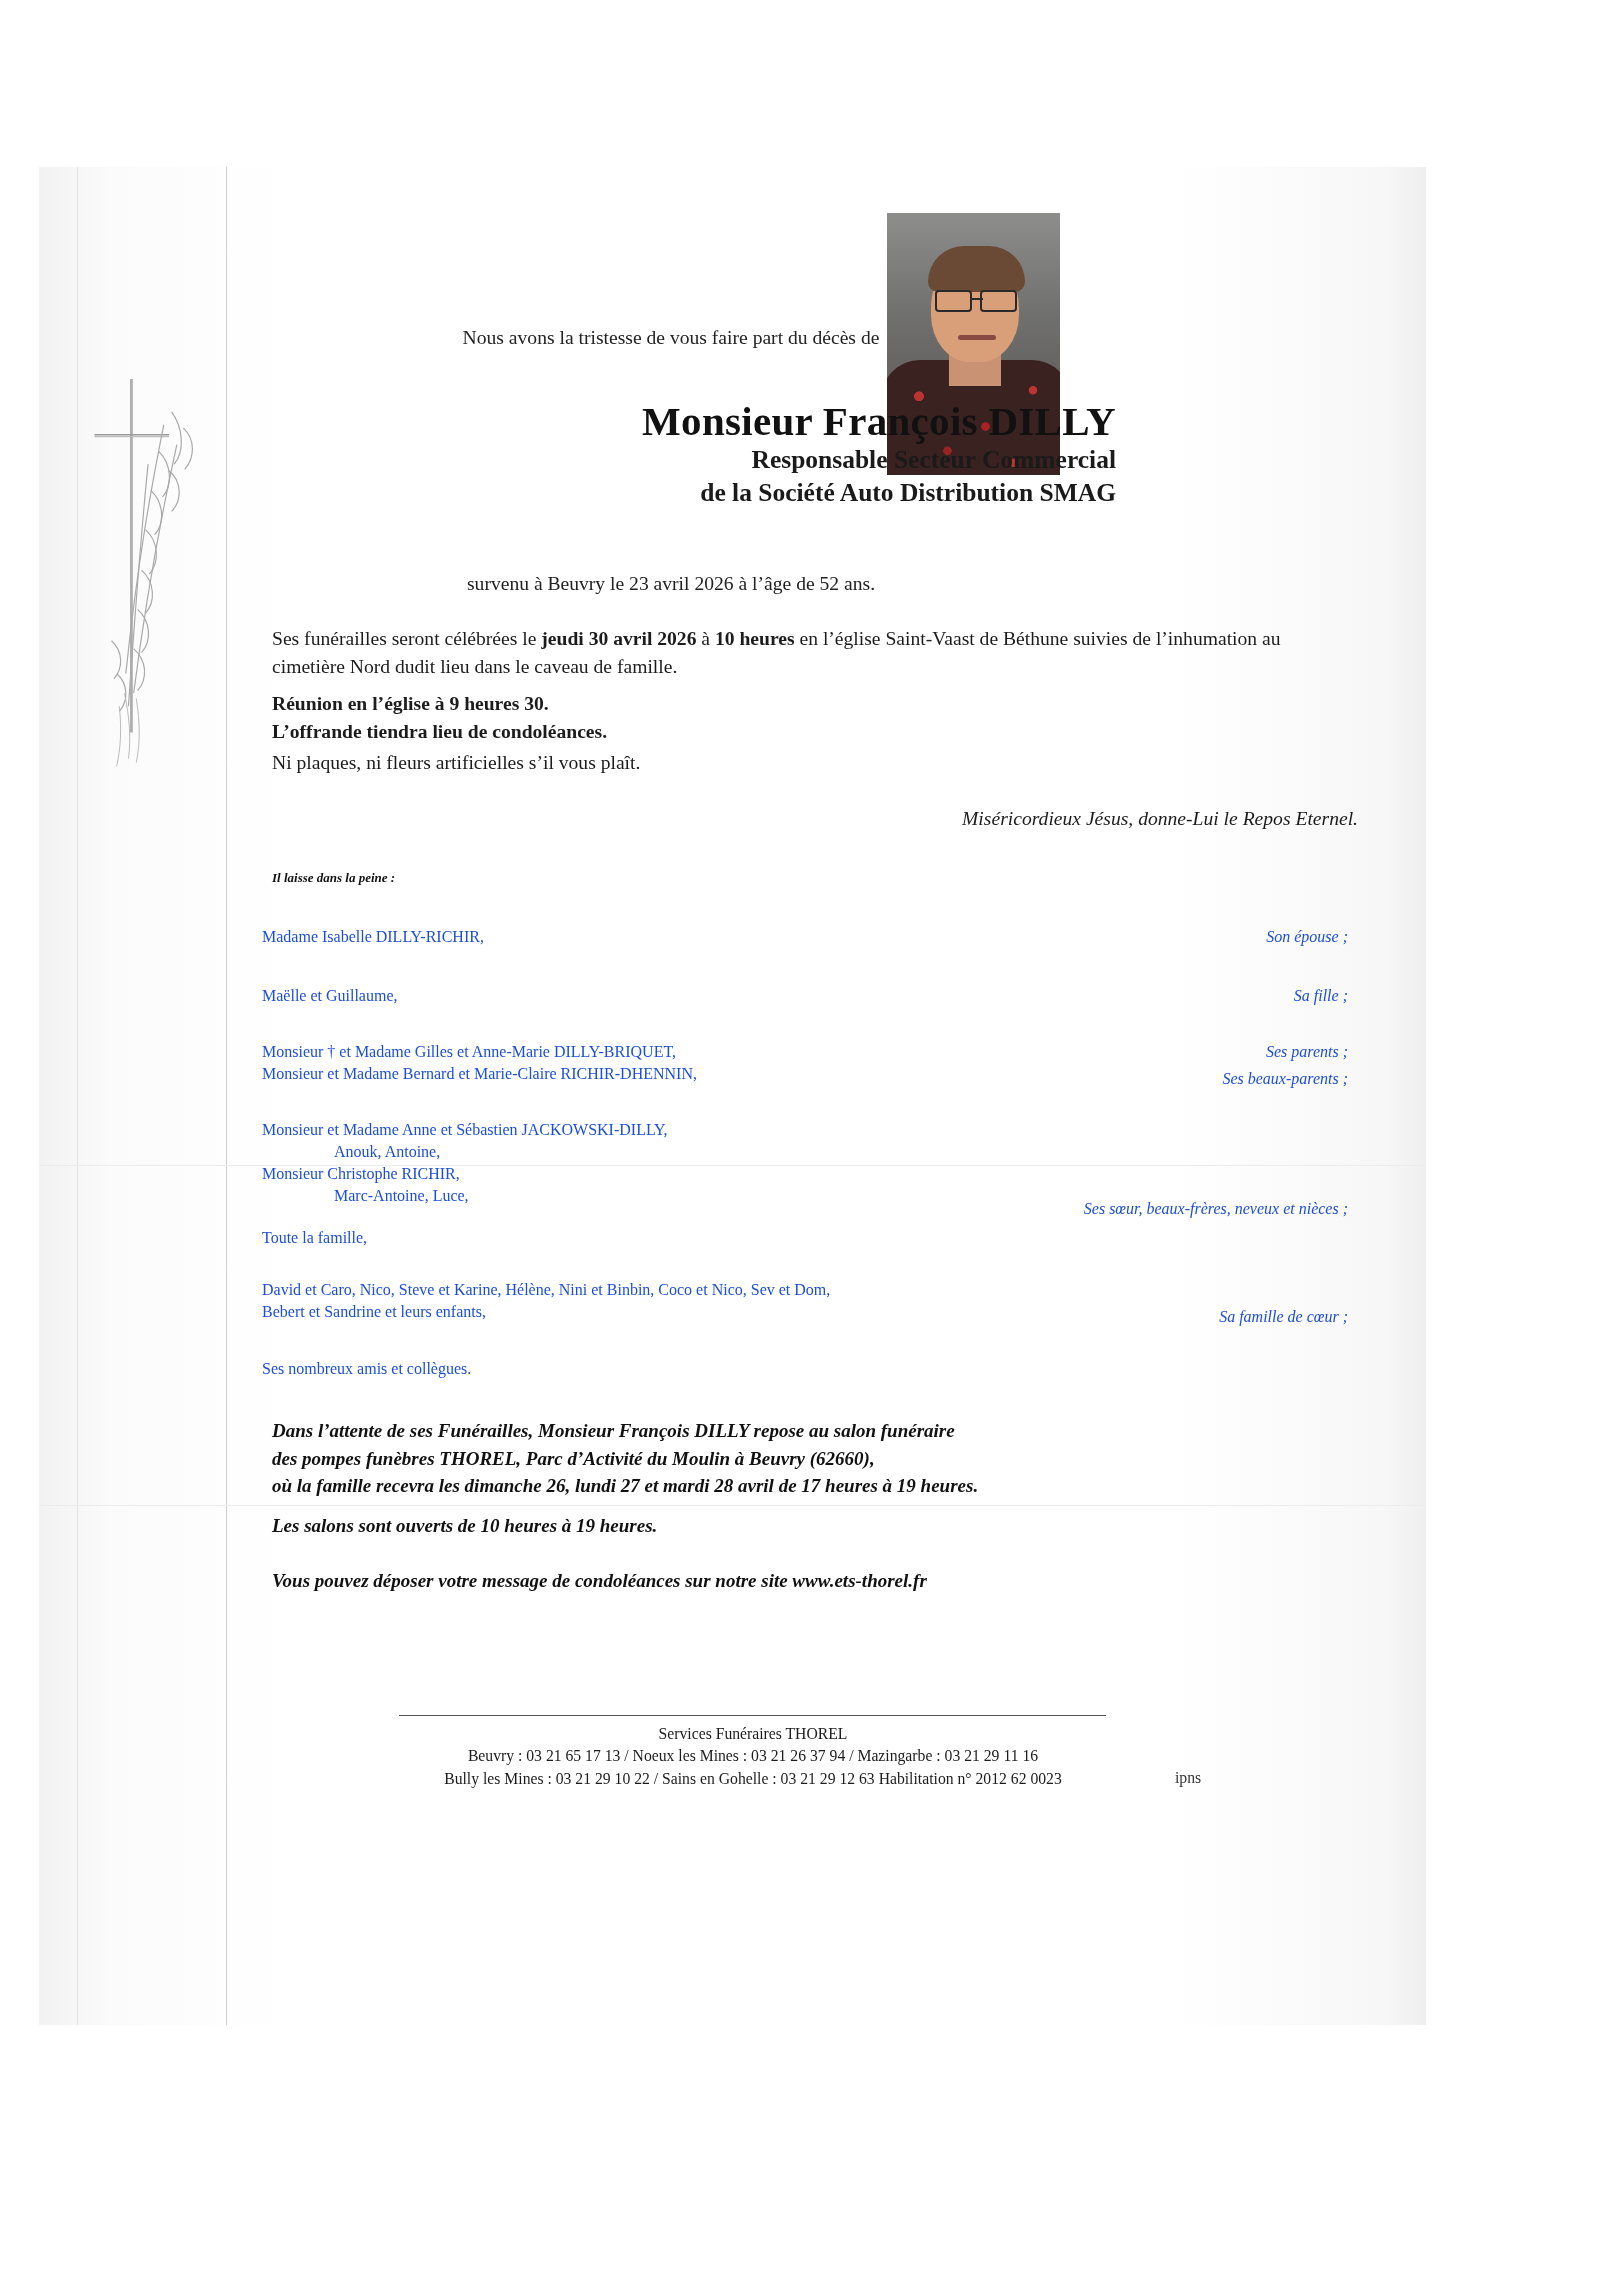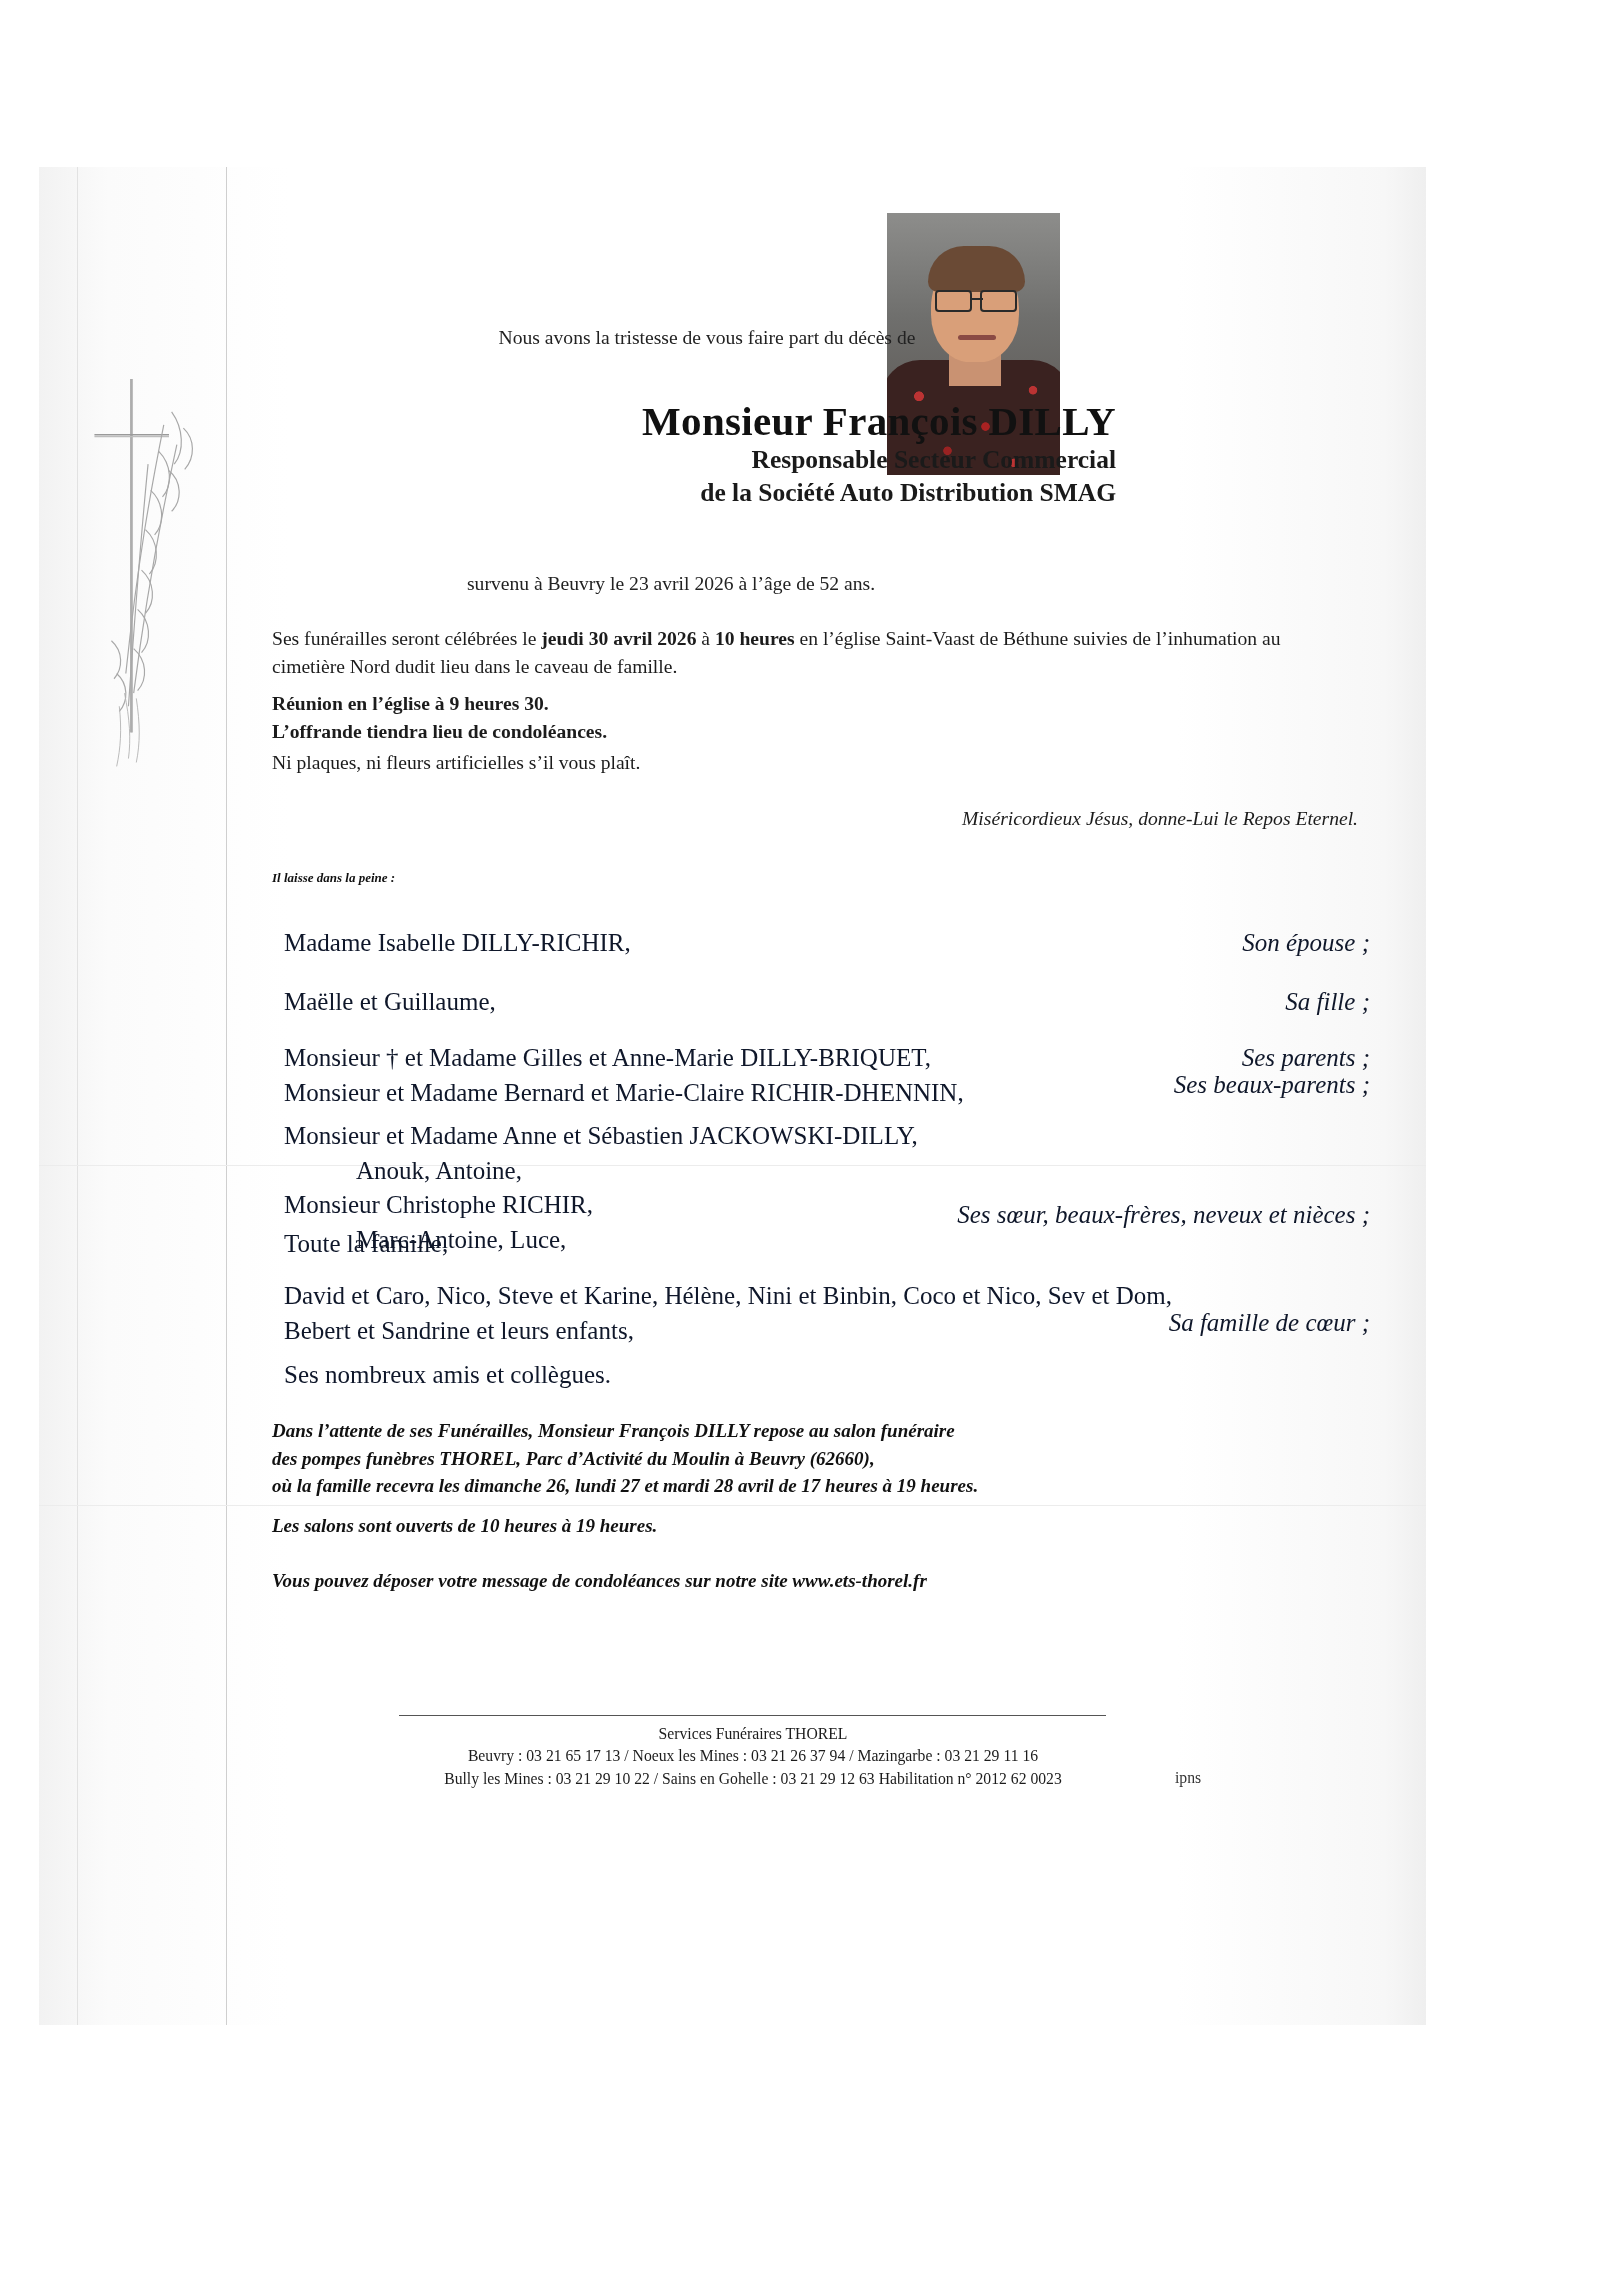--- a/index.html
+++ b/index.html
@@ -59,21 +59,20 @@
   }
 
   .intro {
     position: absolute;
     top: 160px;
     left: 0;
     width: 890px;
     text-align: center;
     font-size: 19.6px;
     color: #222;
-    padding-left: 36px;
   }
 
   .name-block {
     position: absolute;
     top: 232px;
     left: 0;
     width: 890px;
     text-align: right;
   }
   .deceased-name {
@@ -131,24 +130,24 @@
     left: 46px;
     font-size: 13px;
     font-weight: bold;
     font-style: italic;
     color: #111;
   }
 
   
   .fam {
     position: absolute;
-    left: 58px;
+    left: 36px;
     width: 1086px;
-    font-size: 25px;
-    color: #0f172a;
+    font-size: 16px;
+    color: #1d4ed8;
     line-height: 1.38;
   }
   .fam .left { display: block; }
   .fam .rel {
     position: absolute;
     right: 0;
     top: 0;
     font-style: italic;
     white-space: nowrap;
   }

